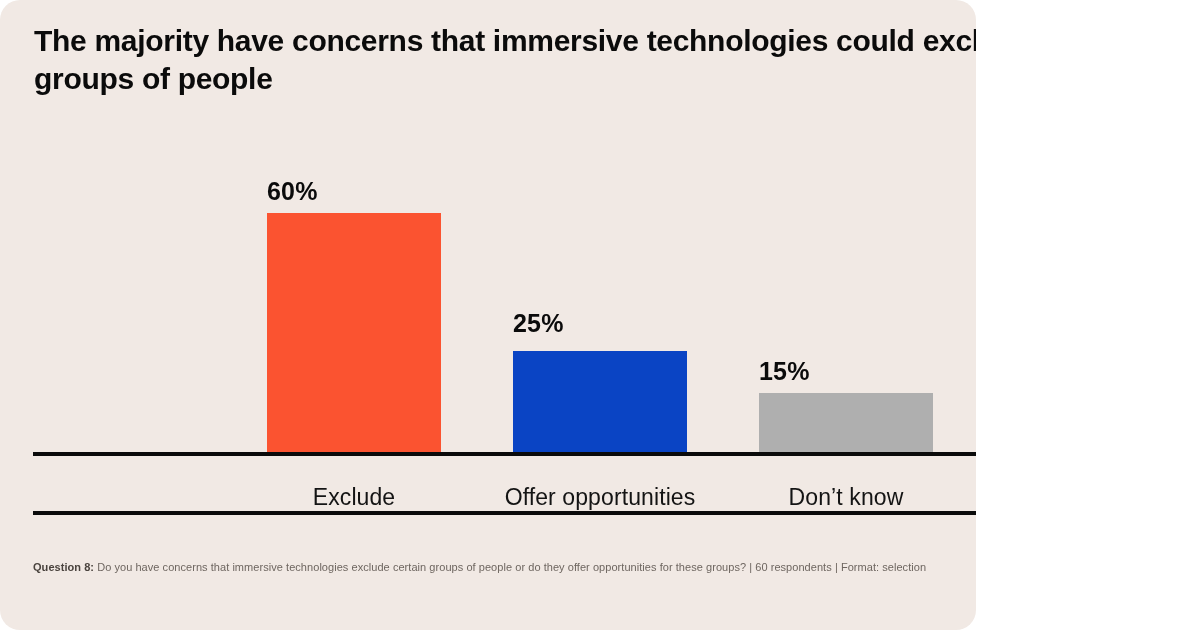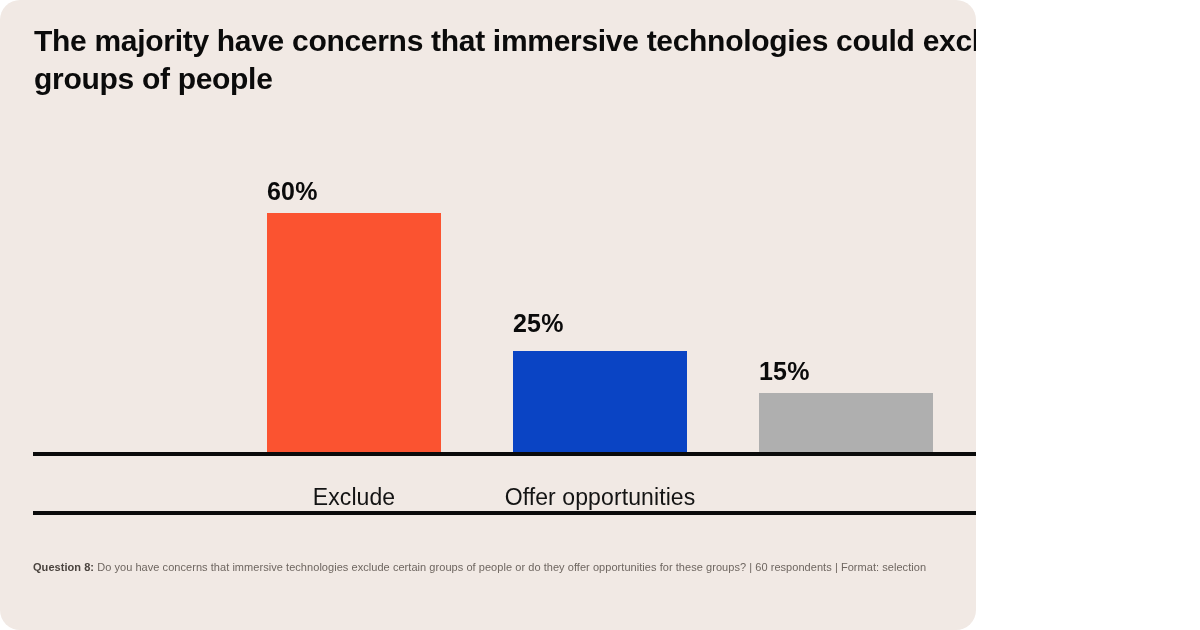--- a/index.html
+++ b/index.html
@@ -164,20 +164,21 @@
     </div>
 
   </div>
 
   <div class="axis-line" id="axis-baseline"></div>
   <div class="axis-line" id="axis-lower"></div>
 
   <div id="categories">
     <div class="cat-label" style="left:181px;">Exclude</div>
     <div class="cat-label" style="left:427px;">Offer opportunities</div>
+    <div class="cat-label" style="left:673px;">Don’t know</div>
   </div>
 
   <div id="footer">
     <span class="q-label">Question 8:</span><span> Do you have concerns that immersive technologies exclude certain groups of people or do they offer opportunities for these groups? | 60 respondents | Format: selection</span>
   </div>
 
   <div id="logo">
     <div class="logo-line logo-top">BV</div>
     <div class="logo-line logo-bot">DW</div>
   </div>

